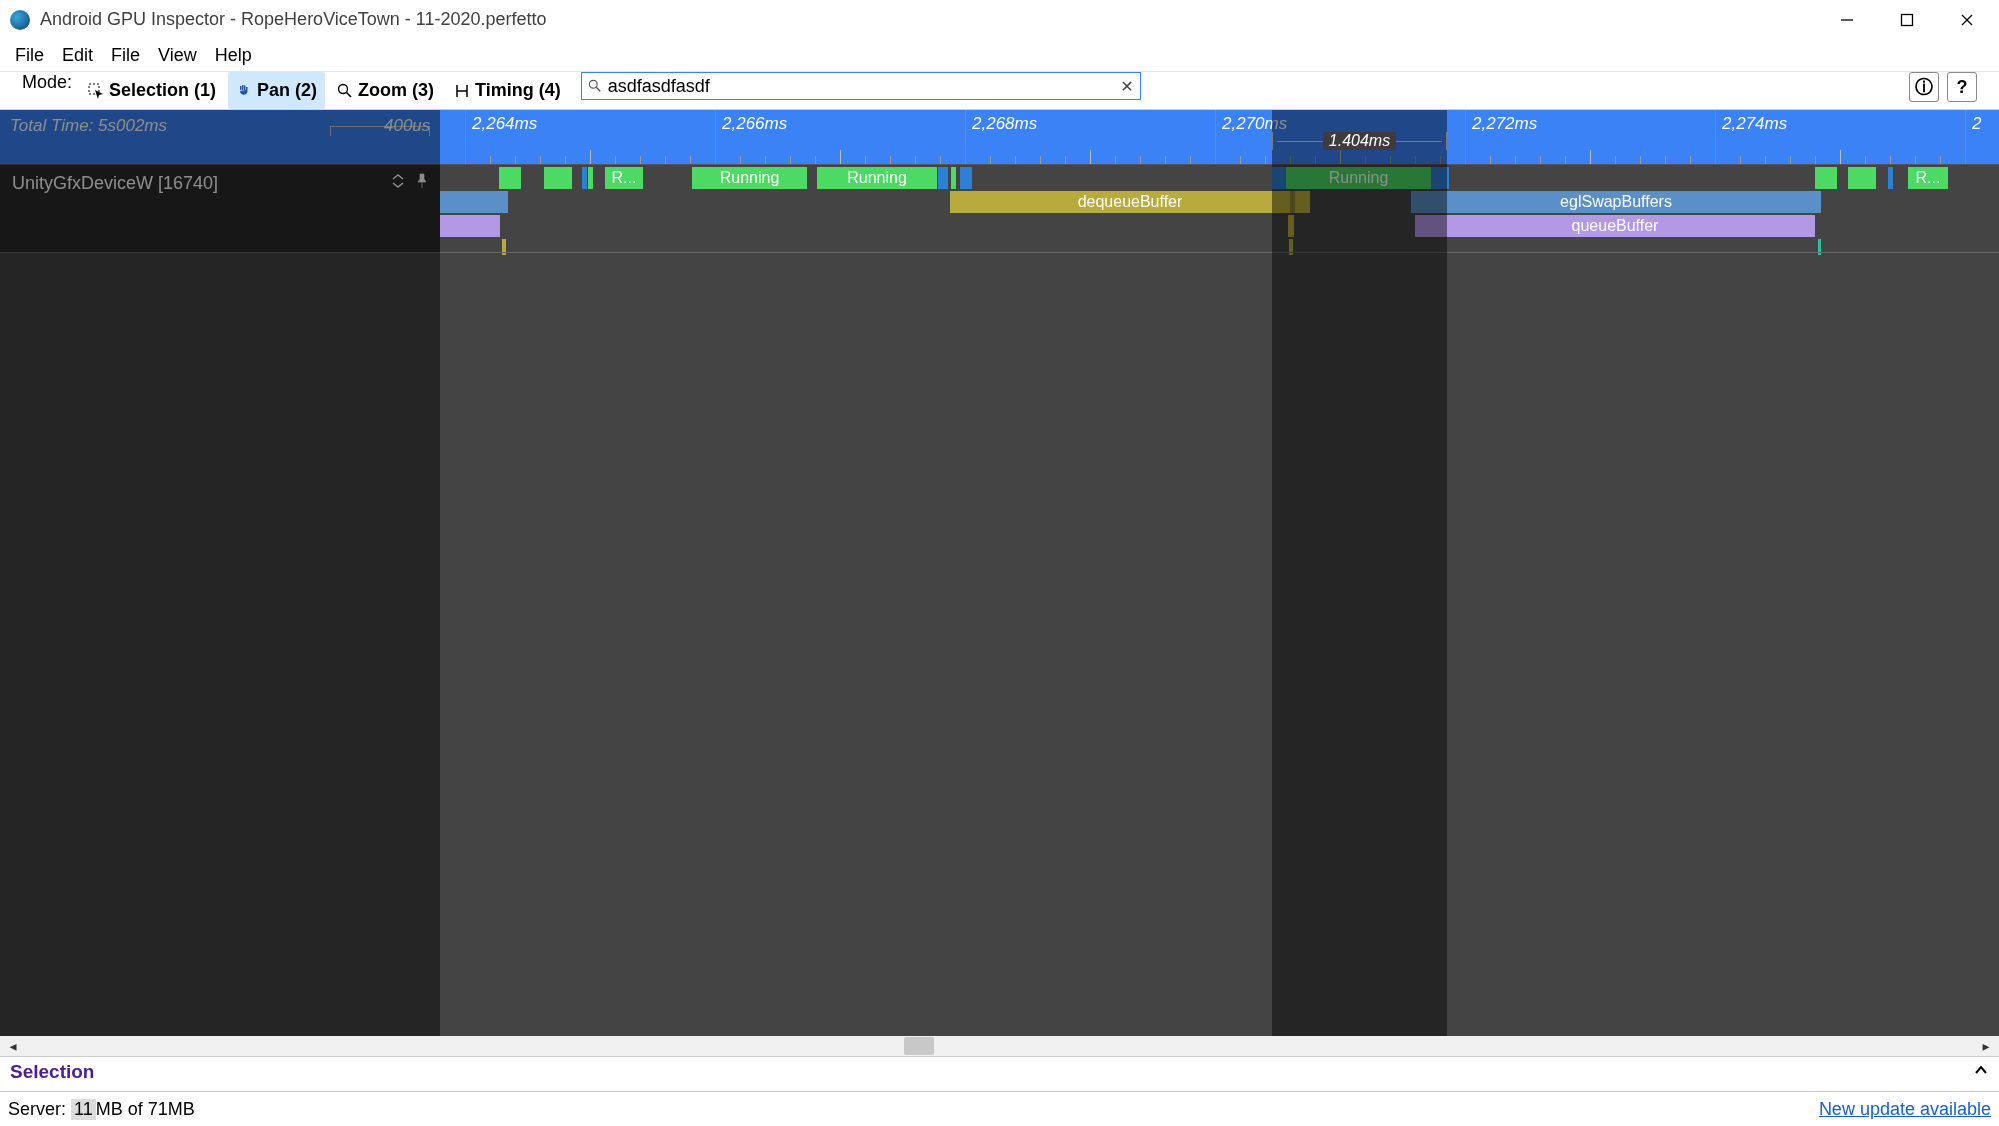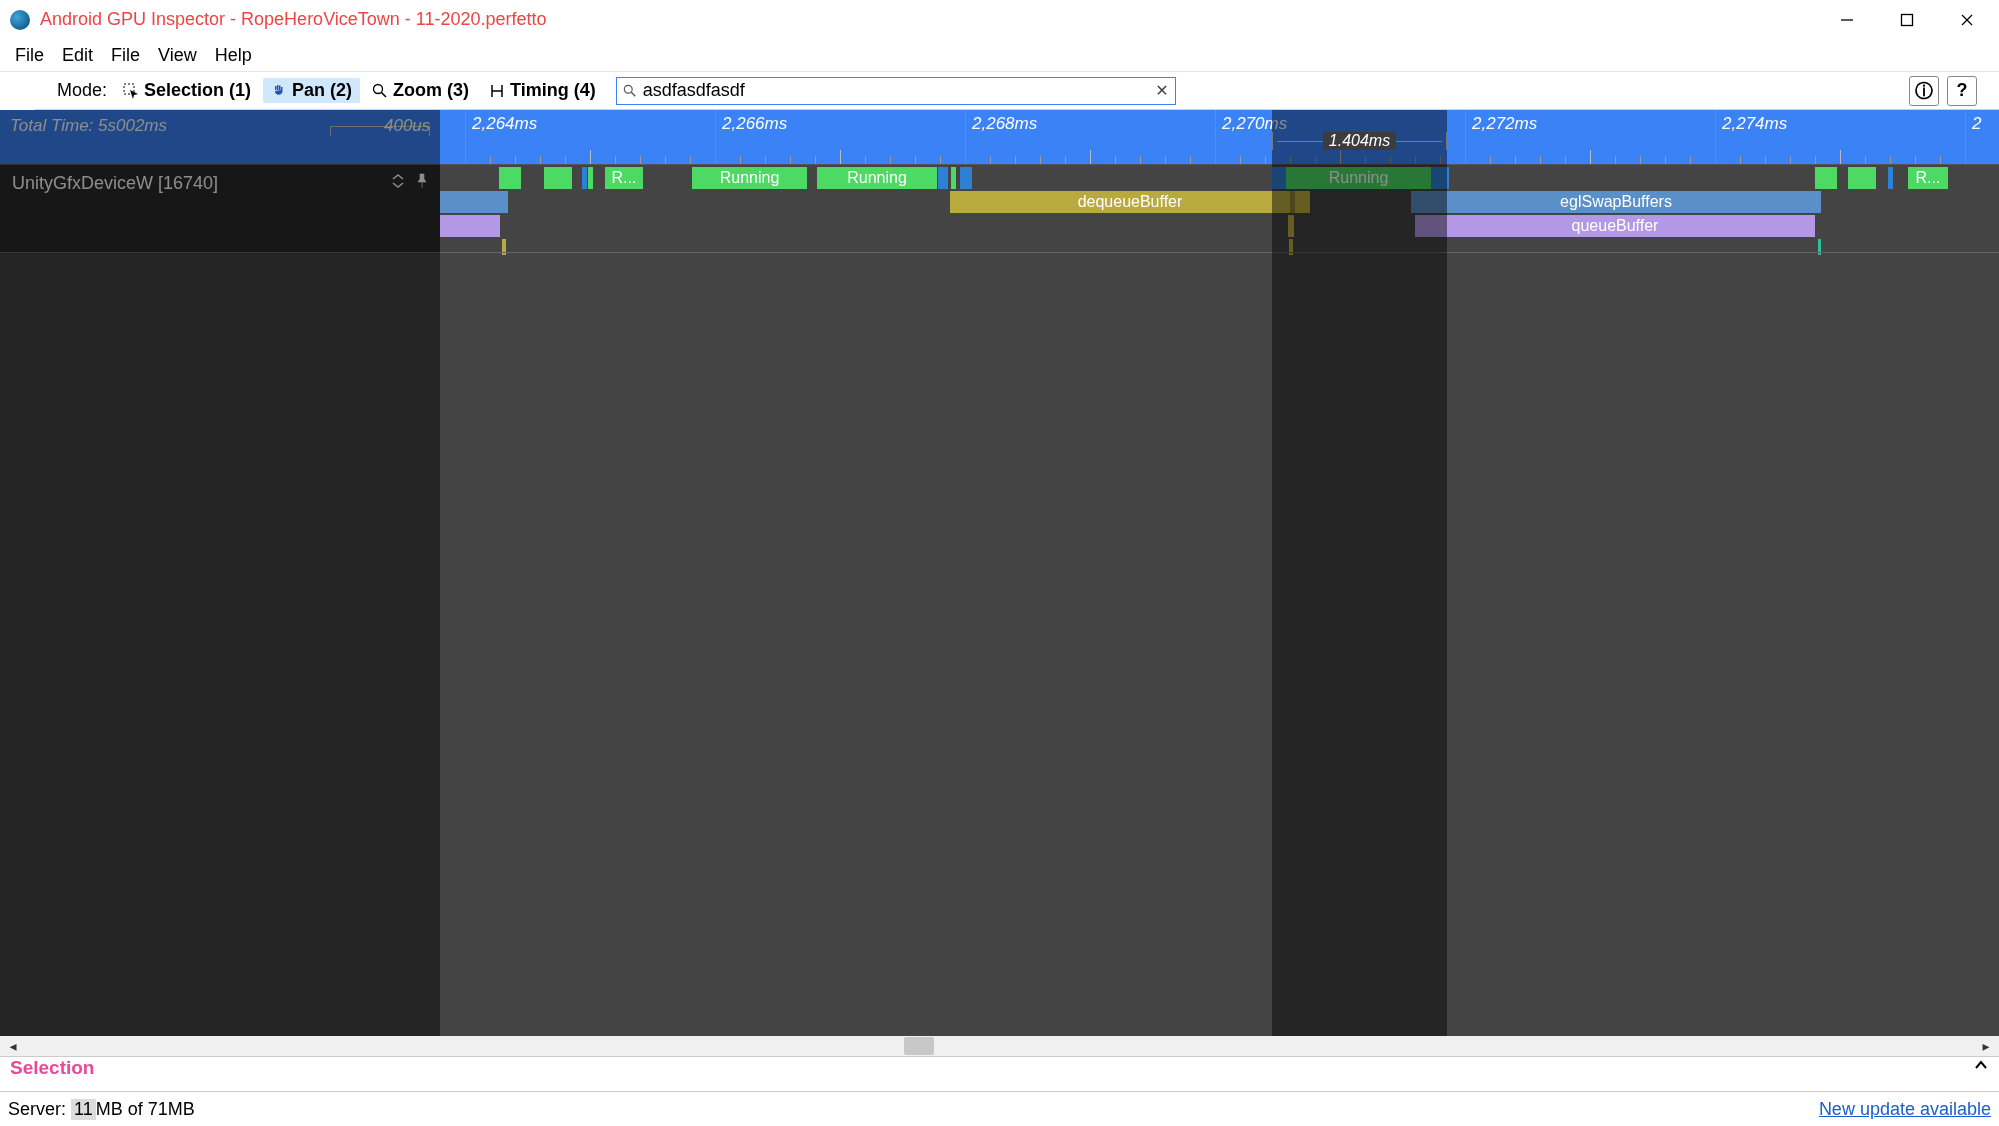--- a/index.html
+++ b/index.html
@@ -1,31 +1,31 @@
 <!DOCTYPE html>
 <html><head>
 <meta charset="utf-8">
 <style>
 * { margin: 0; padding: 0; box-sizing: border-box; font-family: "Segoe UI", Arial, sans-serif; }
 body { background: #fff; width: 1999px; height: 1126px; display: flex; flex-direction: column; overflow: hidden; }
 
 
 .titlebar { height: 40px; display: flex; align-items: center; padding: 0 2px; background: #fff; border-bottom: 1px solid #fff; }
 .titlebar .app-icon { width: 20px; height: 20px; margin: 0 10px 0 8px; border-radius: 50%; background: radial-gradient(circle at 35% 35%, #3da8d9 0%, #1c6ba0 60%, #0c3b5a 100%); }
-.titlebar .title { font-size: 18px; color: #ef4444; }
+.titlebar .title { font-size: 18px; color: #404040; }
 .titlebar .spacer { flex: 1; }
 .winbtn { width: 60px; height: 40px; display: flex; align-items: center; justify-content: center; font-size: 16px; cursor: pointer; }
 .winbtn svg { width: 14px; height: 14px; }
 
 
 .menubar { height: 32px; display: flex; align-items: center; padding: 2px 6px; background: #fff; font-size: 18px; color: #000; border-bottom: 1px solid #e5e5e5; }
 .menubar .menu-item { padding: 3px 9px; cursor: pointer; }
 
 
-.toolbar { height: 38px; display: flex; align-items: center; padding: 0 22px; background: #fff; font-size: 18px; color: #000; border-bottom: 1px solid #d0d0d0; gap: 4px; margin-left: 35px; }
+.toolbar { height: 38px; display: flex; padding: 0 22px; background: #fff; font-size: 18px; color: #000; border-bottom: 1px solid #d0d0d0; gap: 4px; }
 .mode-label { margin-right: 4px; }
 .mode-btn { display: flex; align-items: center; gap: 5px; padding: 2px 8px; cursor: pointer; border-radius: 2px; font-weight: bold; }
 .mode-btn.active { background: #cfe8fb; }
 .mode-btn .micon { width: 16px; height: 16px; }
 .toolbar .search-wrap { margin-left: 8px; width: 560px; height: 28px; border: 1px solid #3b82f6; display: flex; align-items: center; padding: 0 6px; gap: 6px; }
 .search-wrap .sicon { width: 14px; height: 14px; }
 .search-wrap input { flex: 1; border: none; outline: none; font-size: 18px; background: transparent; }
 .search-wrap .clear { cursor: pointer; font-size: 16px; color: #444; }
 .toolbar .tspacer { flex: 1; }
 .tool-icon { width: 30px; height: 30px; display: flex; align-items: center; justify-content: center; border: 1px solid #888; border-radius: 3px; cursor: pointer; margin-left: 4px; font-size: 18px; font-weight: bold; }
@@ -71,21 +71,21 @@
 .row2 { top: 50px; }
 .row3 { top: 74px; }
 
 
 .hscroll { height: 20px; background: #f0f0f0; display:flex; align-items:center; padding:0 4px; font-size:14px; color:#333; position:relative;}
 .hscroll .sc-left, .hscroll .sc-right { width:18px; height:18px; display:flex; align-items:center; justify-content:center; cursor:pointer; }
 .hscroll .sc-track { flex:1; height:18px; position:relative; }
 .hscroll .sc-thumb { position:absolute; height:18px; background:#c8c8c8; border-radius:2px; cursor:pointer;}
 
 
-.sel-panel { height: 36px; background:#fff; display:flex; align-items:flex-start; padding:0 10px; font-weight:bold; font-size:19px; color:#ec4899; border-top:1px solid #ccc; border-bottom:1px solid #ccc;}
+.sel-panel { height: 36px; background:#fff; display:flex; align-items:flex-end; padding:8px 10px; font-weight:bold; font-size:19px; color:#4c1d95; border-top:1px solid #ccc; border-bottom:1px solid #ccc;}
 .sel-panel .pspacer {flex:1;}
 .sel-panel .expand { cursor:pointer; font-size:18px; }
 
 
 .statusbar { height: 34px; background:#fff; display:flex; align-items:center; padding:0 8px; font-size:18px; color:#000;}
 .statusbar .highlight { background:#dcdcdc; padding:0 3px;}
 .statusbar .sspacer{flex:1;}
 .statusbar a { color:#1a5fd0; }
 </style>
 </head>

